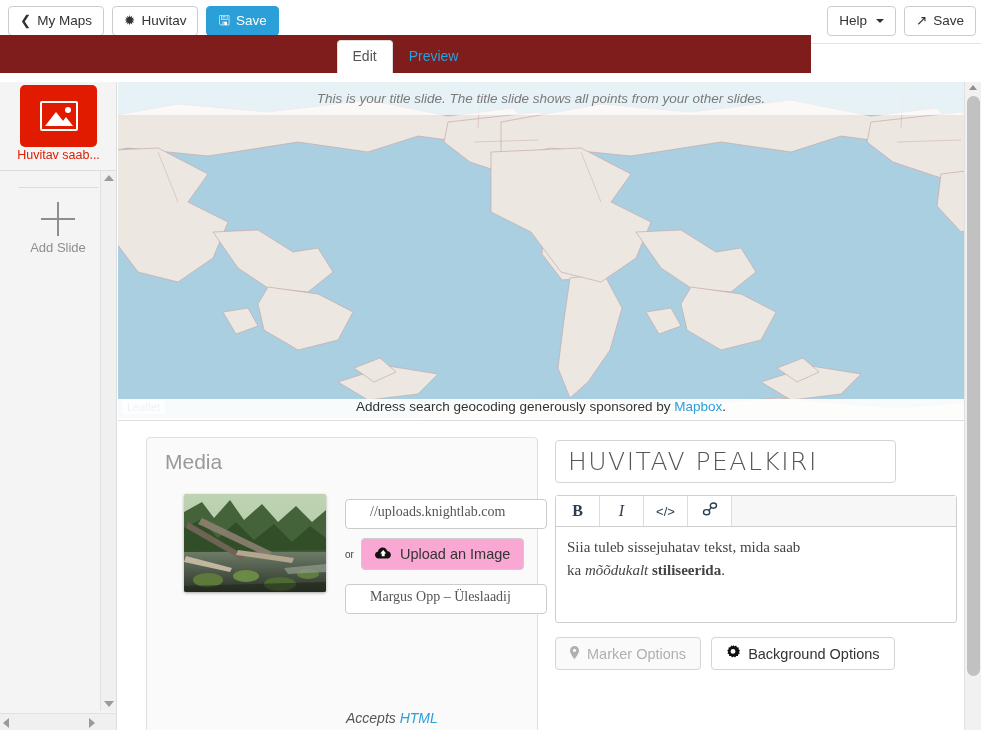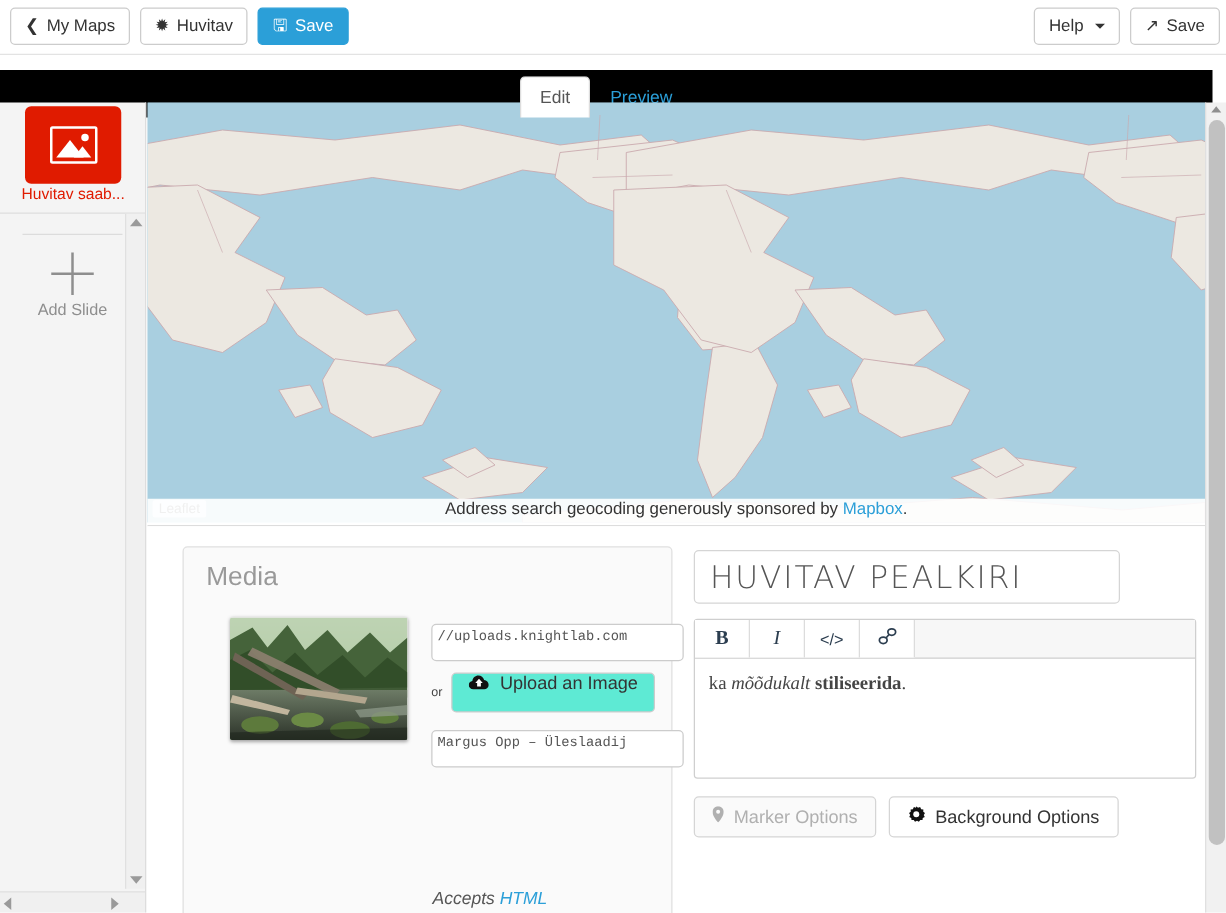--- a/index.html
+++ b/index.html
@@ -33,23 +33,23 @@
   .hdr-right { position: absolute; right: 5px; top: 6px; display: flex; gap: 8px; }
   .caret-down {
     display: inline-block; width: 0; height: 0; margin-left: 3px;
     border-left: 4px solid transparent; border-right: 4px solid transparent;
     border-top: 4px solid #333333;
   }
   .ico { display: inline-block; line-height: 1; }
 
   
   .tabs {
-    position: absolute; top: 56px; left: 0;
-    width: 970px; height: 38px;
-    background: #000000;
+    position: absolute; top: 35px; left: 0;
+    width: 811px; height: 38px;
+    background: #7f1d1d;
   }
   .tabs .tabrow {
     position: absolute; left: 0; right: 0; bottom: 0;
     display: flex; justify-content: center; align-items: flex-end;
     height: 38px;
   }
   .tab {
     padding: 7px 15px 8px; font-size: 14px; cursor: pointer;
     color: #2b9fd8; background: transparent;
     border: 1px solid transparent; border-bottom: none;
@@ -197,30 +197,30 @@
   }
   .media-thumb {
     position: absolute; left: 37px; top: 56px;
     width: 142px; height: 98px;
     border-radius: 2px; overflow: hidden;
     box-shadow: 0 1px 3px rgba(0,0,0,0.35);
   }
   .inp {
     border: 1px solid #cccccc; border-radius: 4px;
     background: #ffffff; color: #555555;
-    font-family: Liberation Mono, monospace; font-size: 11px;
-    padding: 4px 4px; outline: none;
+    font-family: Liberation Serif, serif; font-size: 14px;
+    padding: 4px 24px; outline: none;
   }
   .url-inp { position: absolute; left: 198px; top: 61px; width: 202px; height: 30px; }
   .or-row { position: absolute; left: 198px; top: 100px; display: flex; align-items: center; gap: 7px; }
   .or-txt { font-size: 10px; color: #444444; font-family: "Liberation Sans", sans-serif; }
   .upload-btn {
-    display: inline-flex; align-items: flex-start; gap: 8px;
+    display: inline-flex; align-items: center; gap: 8px;
     height: 32px; padding: 0 13px;
-    border: 1px solid #cccccc; border-radius: 4px; background: #5eead4;
+    border: 1px solid #cccccc; border-radius: 4px; background: #f9a8d4;
     font-size: 14.5px; color: #333333; cursor: pointer;
   }
   .credit-inp { position: absolute; left: 198px; top: 146px; width: 202px; height: 30px; }
   .caption-wrap { position: absolute; left: 198px; top: 186px; width: 202px; height: 72px; }
   .caption-box {
     width: 100%; height: 100%;
     border: 1px solid #cccccc; border-radius: 4px; background: #ffffff;
     padding: 5px 8px; overflow: hidden; cursor: text;
   }
   .caption-text {
@@ -405,20 +405,21 @@
     </g>
     <g stroke="#c9a8ad" stroke-width="0.6" fill="none" opacity="0.85">
       <path d="M360,46 L362,10"></path>
         <path d="M356,60 L420,58"></path>
       <path d="M783,46 L785,10"></path>
         <path d="M779,60 L843,58"></path>
       <path d="M40,70 L60,120"></path>
         <path d="M463,70 L483,120"></path>
     </g>
   </svg>
+  <div class="map-note">This is your title slide. The title slide shows all points from your other slides.</div>
   <div class="leaflet-badge">Leaflet</div>
 </div>
 <div class="geo-note">
   <span>Address search geocoding generously sponsored by </span><a href="#">Mapbox</a><span>.</span>
 </div>
 <div class="map-sep"></div>
 
 <div class="editor">
 
   <div class="panel media-panel">
@@ -502,20 +503,21 @@
                   <ellipse cx="4.6" cy="10.2" rx="3.1" ry="2.6"></ellipse>
                   <ellipse cx="11.4,3.6" rx="0" ry="0"></ellipse>
                   <ellipse cx="11.4" cy="3.6" rx="3.1" ry="2.6"></ellipse>
                 </g>
               </svg>
             </span>
           </div>
         </div>
       </div>
       <div class="rte-body">
+        <div>Siia tuleb sissejuhatav tekst, mida saab</div>
         <div>
           <span>ka </span><i>mõõdukalt</i><span> </span><b>stiliseerida</b><span>.</span>
         </div>
       </div>
     </div>
 
     <div class="opt-row">
       <div class="opt-btn disabled">
         <span class="ico">
           <svg width="9" height="13" viewBox="0 0 9 13">

